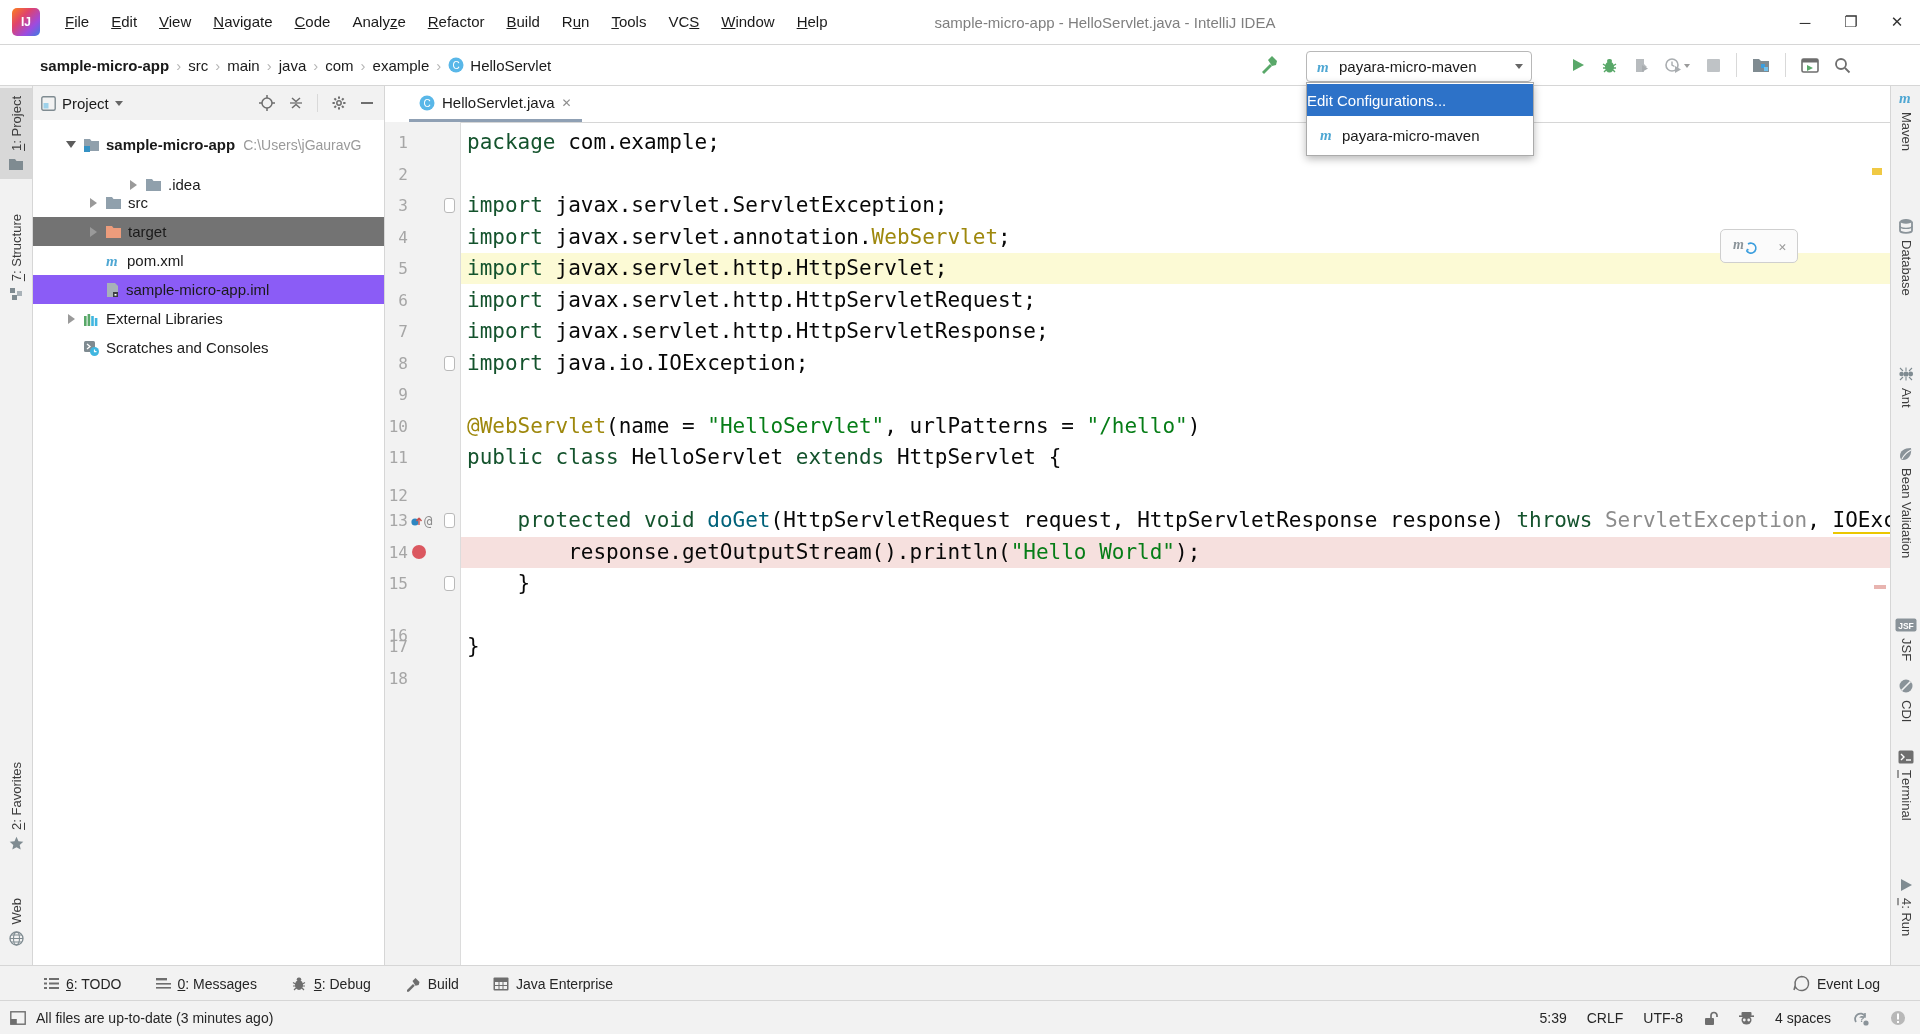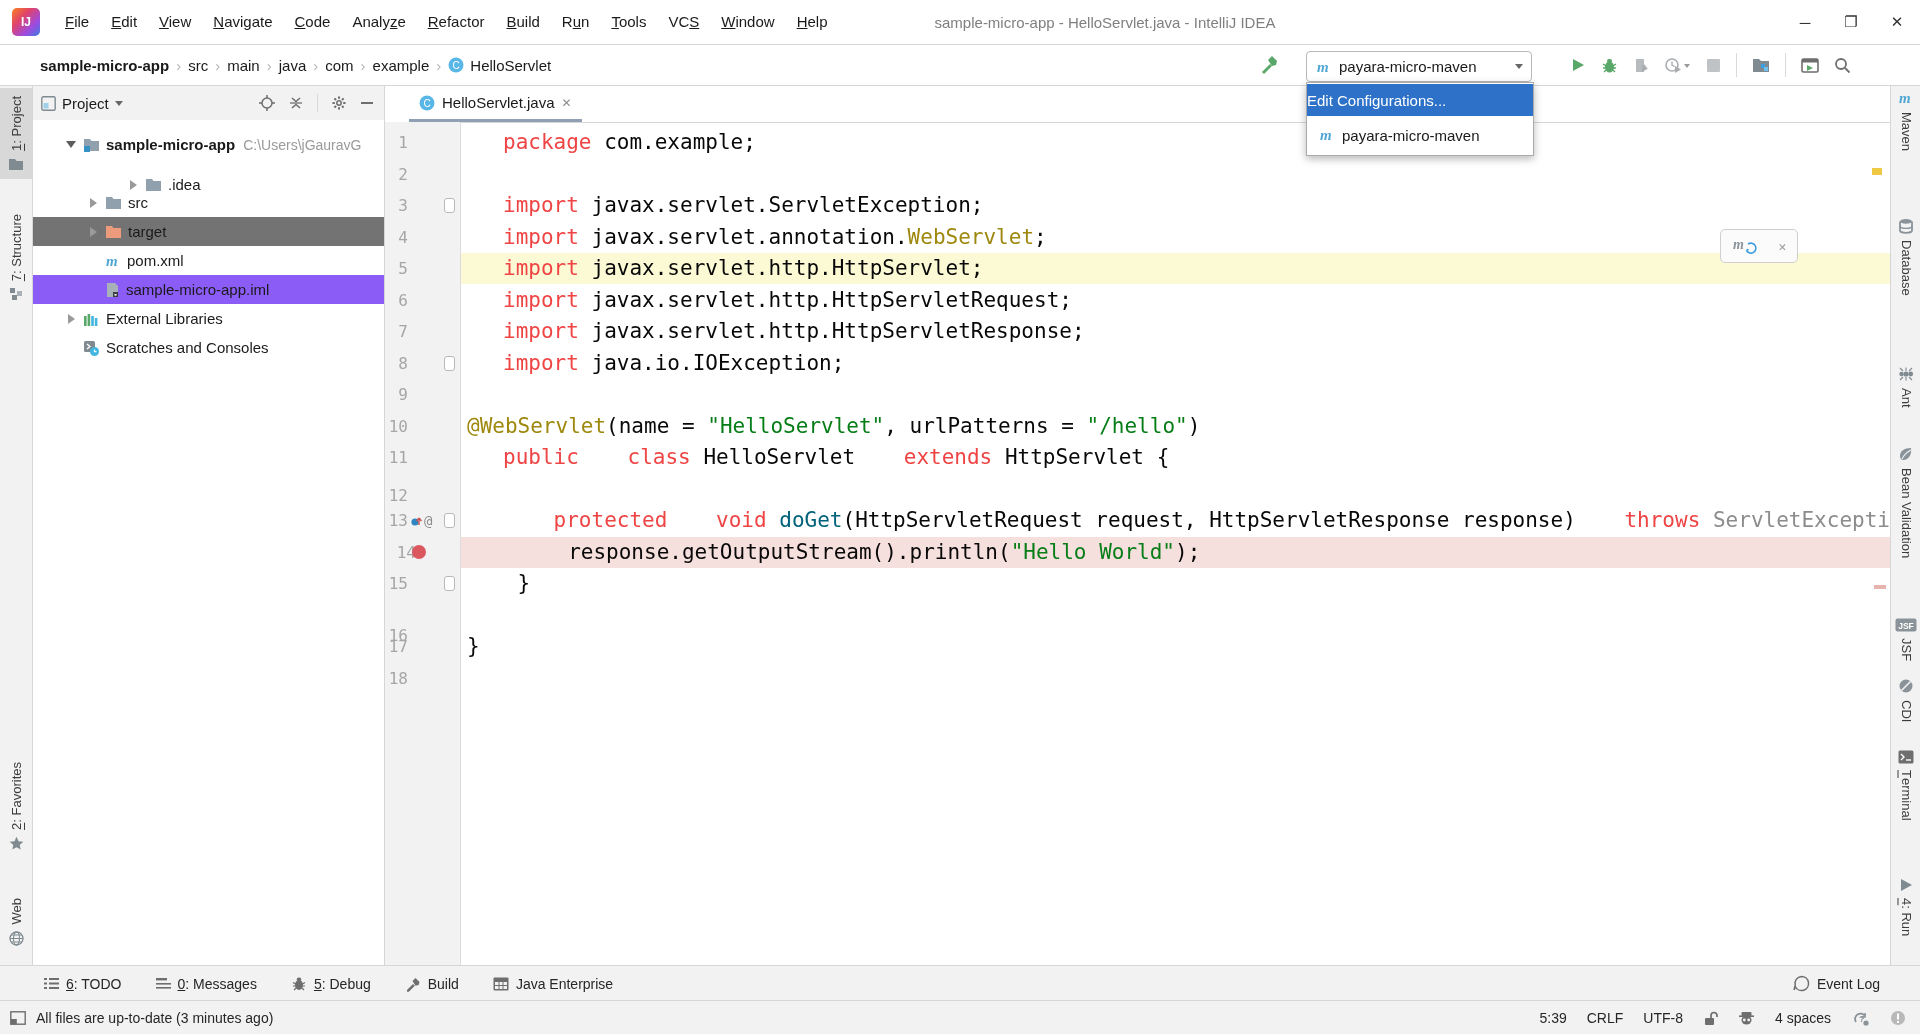--- a/index.html
+++ b/index.html
@@ -64,21 +64,21 @@
               padding:0 10px;background:#fff;border-bottom:3px solid #8fa0b4;font-size:15px;}
   #editor-body{position:absolute;left:0;top:36px;width:100%;bottom:0;
                font-family:"DejaVu Sans Mono","Liberation Mono",monospace;font-size:21px;}
   #gutter-bg{position:absolute;left:0;top:0;width:75px;height:100%;background:#f2f2f2;border-right:1px solid #dcdcdc;}
   .ln{position:absolute;left:0;width:23px;text-align:right;color:#a6a6a6;font-size:16px;
       font-family:"DejaVu Sans Mono",monospace;}
   .hl{position:absolute;left:76px;right:0;height:31px;}
   .hl-yellow{background:#fcfad5;}
   .hl-pink{background:#f6e0de;}
   .code-line{position:absolute;left:82px;white-space:pre;line-height:31px;}
-  .kw{color:#ef4444;margin-left:36px;}.pl{color:#080808;}.ann{color:#9e880d;}.str{color:#067d17;}
+  .kw{color:#14532d;}.pl{color:#080808;}.ann{color:#9e880d;}.str{color:#067d17;}
   .mth{color:#00627a;}.gray{color:#8c8c8c;}
   .warn{border-bottom:2px solid #ebc700;}
   .fold-mark{position:absolute;left:59px;width:9px;height:13px;border:1px solid #b9b9b9;border-radius:3px;background:#fff;}
   .gutter-ic{position:absolute;left:25px;width:32px;height:31px;display:flex;align-items:center;gap:1px;}
   #stripe-mark-yellow{position:absolute;left:1487px;top:46px;width:10px;height:7px;background:#f0c944;}
   #stripe-mark-red{position:absolute;left:1489px;top:463px;width:12px;height:4px;background:#e8b4b0;}
   #float-widget{position:absolute;left:1335px;top:107px;width:76px;height:32px;background:#fbfbfb;
                 border:1px solid #cfcfcf;border-radius:5px;display:flex;align-items:center;justify-content:space-around;}
   
   #tool-bottom{position:absolute;left:0;top:965px;width:1920px;height:35px;background:#f2f2f2;
@@ -558,21 +558,21 @@
         <div class="fold-mark" style="top: 391px;"></div>
         <div class="gutter-ic" style="top: 383px;">
           <svg width="13" height="14">
             <circle cx="5" cy="8" r="3.6" fill="#2e86c0"></circle>
             <path d="M9 11V4M9 4l-2.5 3M9 4l2.5 3" stroke="#c75450" stroke-width="1.4" fill="none"></path>
           </svg>
           <span style="color:#8c8c8c;font-size:14px;font-family:'DejaVu Sans Mono',monospace;">@</span>
         </div>
         <div class="code-line" style="top: 383px;"><span class="pl">    </span><span class="kw">protected</span><span class="pl"> </span><span class="kw">void</span><span class="pl"> </span><span class="mth">doGet</span><span class="pl">(HttpServletRequest request, HttpServletResponse response) </span><span class="kw">throws</span><span class="pl"> </span><span class="gray">ServletException</span><span class="pl">, </span><span class="pl warn">IOExcep</span></div>
         <div class="hl hl-pink" style="top: 414.5px;"></div>
-        <span class="ln" style="top: 420.5px; margin-left: 8px;">14</span>
+        <span class="ln" style="top: 420.5px;">14</span>
         <div class="gutter-ic" style="top: 414.5px;">
           <svg width="18" height="18">
             <circle cx="9" cy="9" r="7" fill="#db5860"></circle>
           </svg>
         </div>
         <div class="code-line" style="top: 414.5px;"><span class="pl">        response.getOutputStream().println(</span><span class="str">"Hello World"</span><span class="pl">);</span></div>
         <span class="ln" style="top: 452px;">15</span>
         <div class="fold-mark" style="top: 454px;"></div>
         <div class="code-line" style="top: 446px;"><span class="pl">    }</span></div>
         <span class="ln" style="top: 504px;">16</span>

